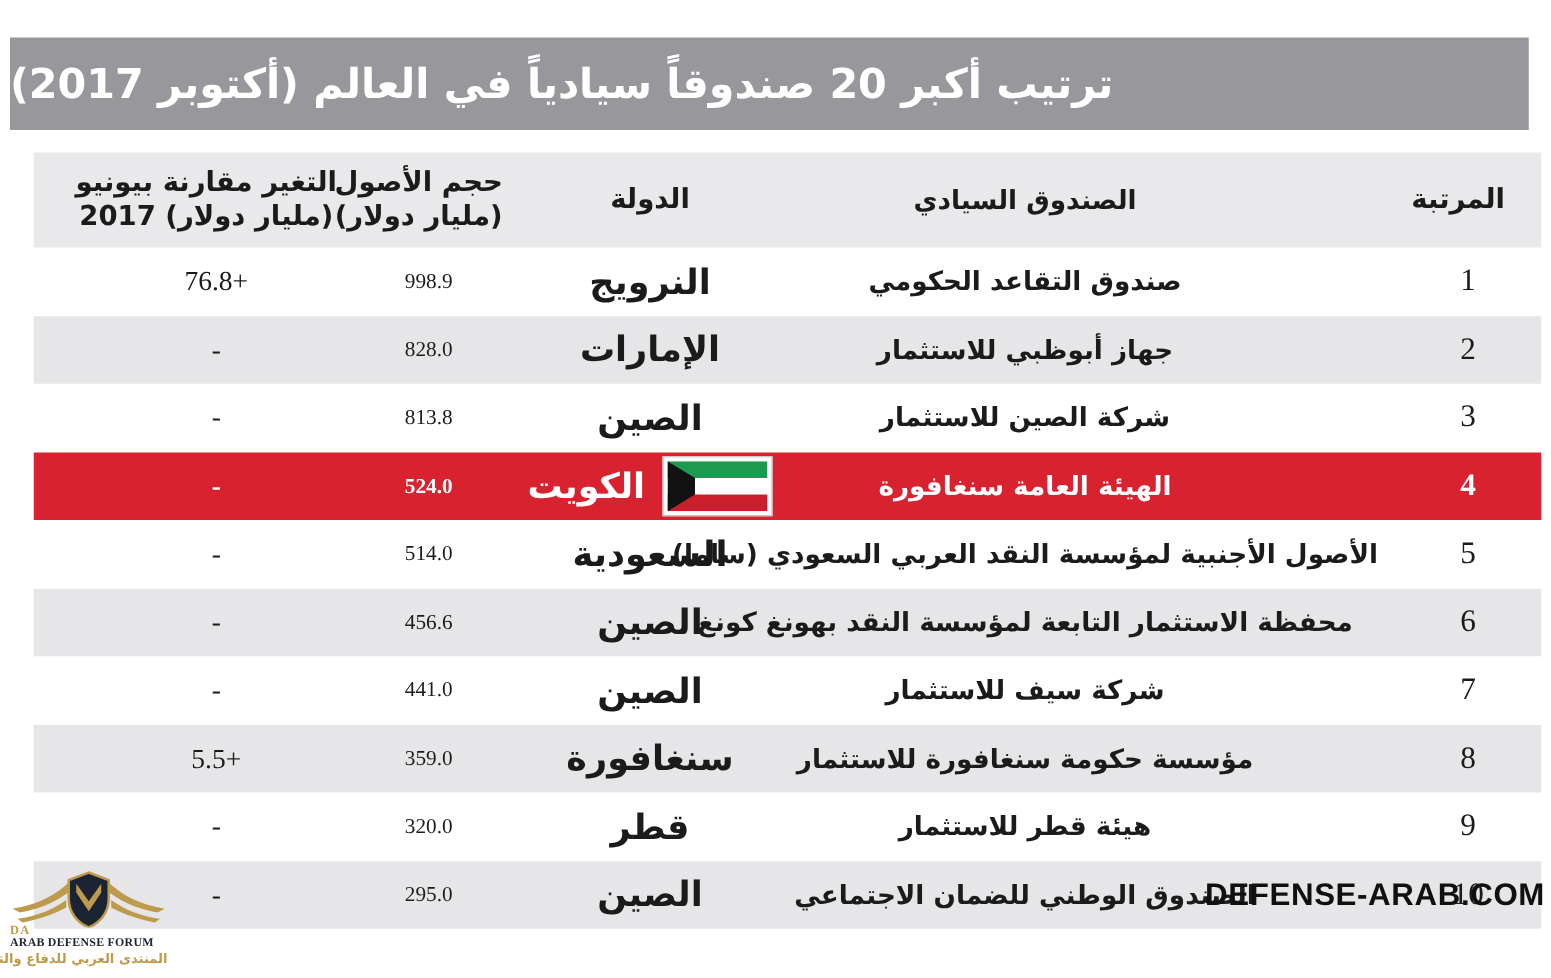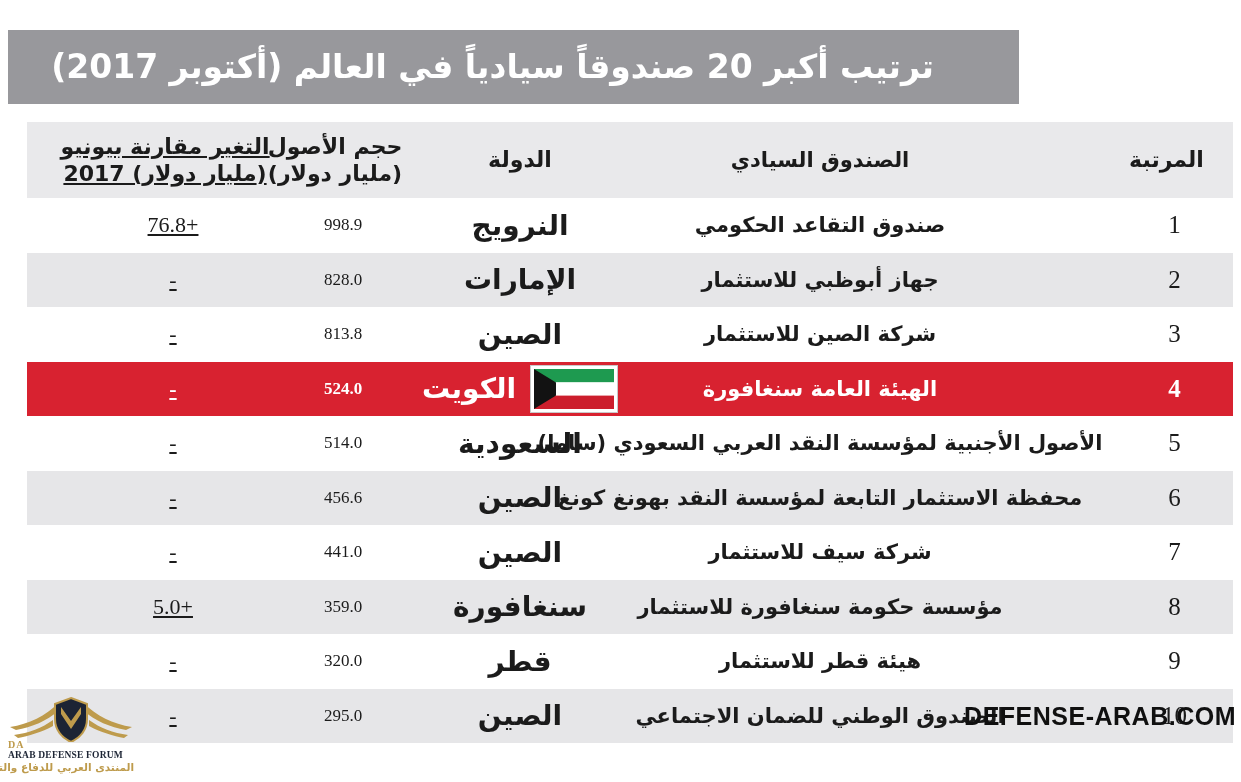--- a/index.html
+++ b/index.html
@@ -2,41 +2,41 @@
 <html lang="ar" style="--title-bar: #98989C; --header-bg: #E9E9EB; --row-alt-bg: #E6E6E8; --highlight-bg: #D82230; --highlight-text: #FFFFFF; --text: #1B1B1B; --logo-gold: #BE9B4C; --logo-navy: #1C2434; --flag-green: #1E9A50; --flag-red: #CC1E2C;"><head>
 <meta charset="utf-8">
 <style>
   html,body{margin:0;padding:0;}
   body{
     width:1241px;height:782px;position:relative;overflow:hidden;
     background:#ffffff;font-family:"DejaVu Sans",sans-serif;color:#1b1b1b;
   }
   
   .title-bar{
-    position:absolute;left:8px;top:30px;width:1011px;height:74px;
+    position:absolute;left:8px;top:30px;width:1215px;height:74px;
     background:var(--title-bar,#98989C);
-    direction:rtl;text-align:center;box-sizing:border-box;padding-right:42px;
+    direction:rtl;text-align:left;box-sizing:border-box;padding-right:42px;
   }
   .title-bar span{
     color:#ffffff;font-weight:bold;font-size:33px;line-height:74px;white-space:nowrap;
   }
   
   .rank-table{position:absolute;left:27px;top:122px;width:1206px;direction:rtl;}
   .grid-row{display:grid;grid-template-columns:133px 460px 240px 130px 243px;}
   .header-row{height:76px;background:var(--header-bg,#E9E9EB);}
   .row{height:54.5px;}
   .row.alt{background:var(--row-alt-bg,#E6E6E8);}
   .row.highlight{background:var(--highlight-bg,#D82230);}
   .row.highlight .cell, .row.highlight .cell span{color:#ffffff;font-weight:bold;}
   .cell{
     display:flex;align-items:center;justify-content:center;
     box-sizing:border-box;color:#1b1b1b;overflow:visible;
   }
   .cell.fund{padding-right:100px;text-align:right;}
-  .cell.change{padding-left:33px;text-decoration:underline;}
+  .cell.change{padding-left:33px;}
   
   .hcell{flex-direction:column;font-weight:bold;font-size:22px;line-height:1.24;}
   .hcell span{white-space:nowrap;}
   
   .cell.fund, .cell.country{font-weight:bold;font-size:21px;white-space:nowrap;}
   .cell.country{gap:14px;font-size:28px;}
   .num span{font-family:"Liberation Serif","DejaVu Serif",serif;margin-left:16px;}
   .cell.rank span{font-size:25px;}
   .cell.assets span{font-size:17px;}
   .cell.change span{font-size:22px;}
@@ -228,21 +228,21 @@
     </div>
     <div class="cell fund">مؤسسة حكومة سنغافورة للاستثمار</div>
     <div class="cell country">
 
       <span class="country-text">سنغافورة</span>
     </div>
     <div class="cell assets num">
       <span dir="ltr">359.0</span>
     </div>
     <div class="cell change num">
-      <span dir="ltr">5.0+</span>
+      <span dir="ltr">5.5+</span>
     </div>
   </div>
 
   <div class="grid-row row">
     <div class="cell rank num">
       <span dir="ltr">9</span>
     </div>
     <div class="cell fund">هيئة قطر للاستثمار</div>
     <div class="cell country">
 

